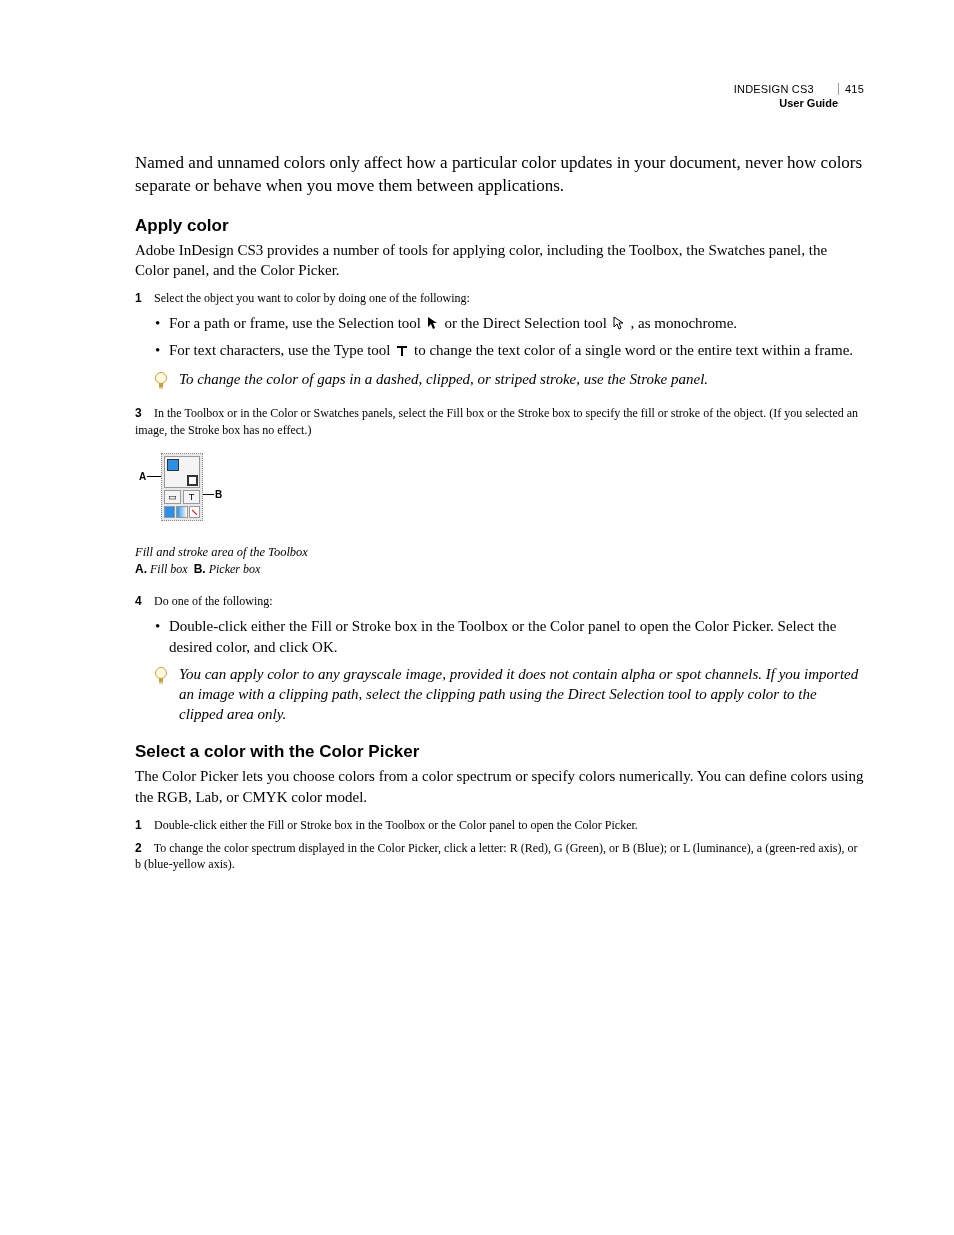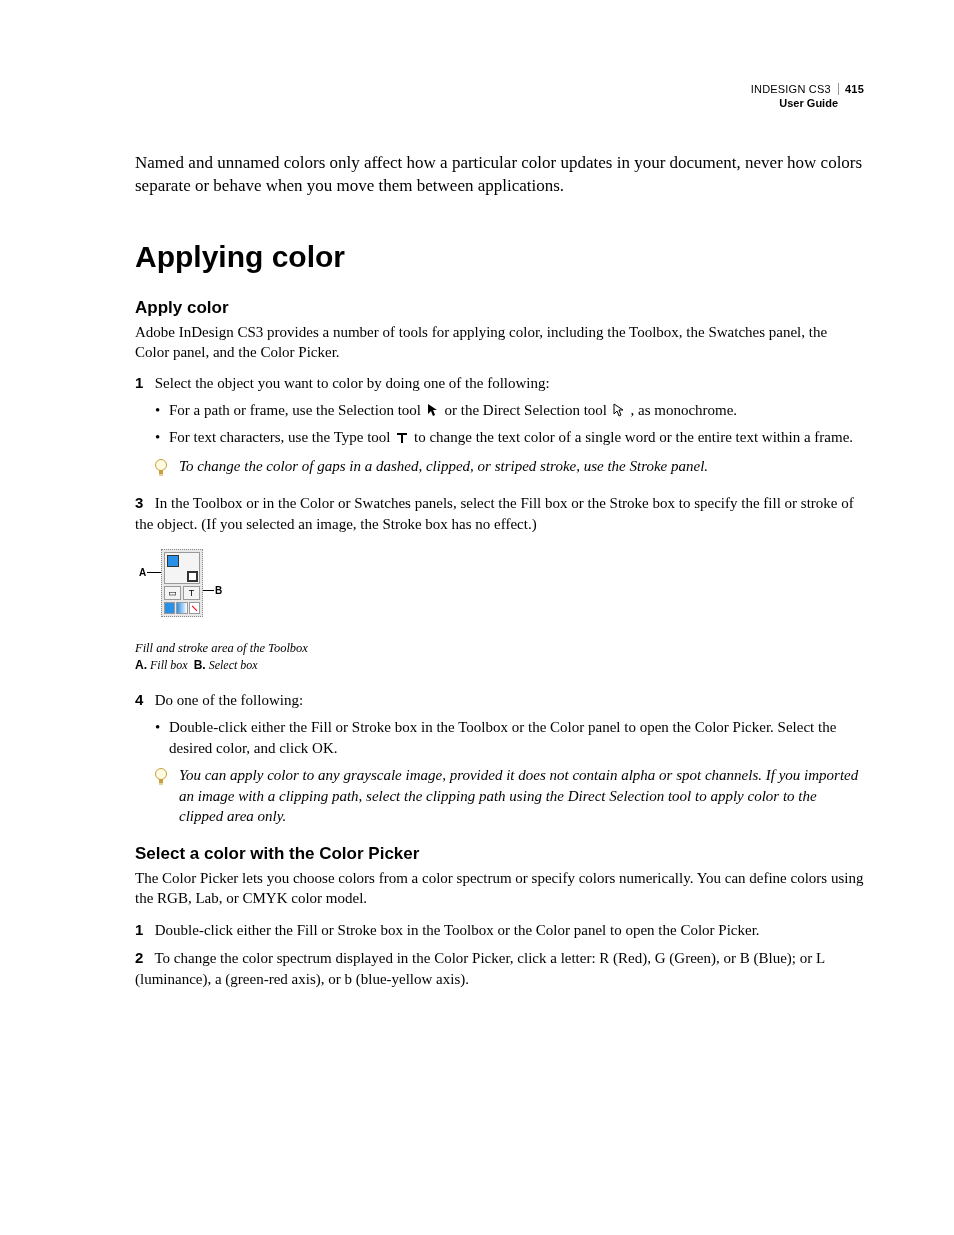--- a/index.html
+++ b/index.html
@@ -20,24 +20,24 @@
     position: absolute;
     top: 82px;
     right: 90px;
     text-align: right;
     font-family: "Myriad Pro", "Segoe UI", Arial, sans-serif;
     font-size: 11px;
     line-height: 1.3;
   }
   .running-head .line1 { letter-spacing: .2px; }
   .running-head .pageno {
-    font-weight: 700;
+    font-weight: 400;
     border-left: 1px solid #999;
     padding-left: 6px;
-    margin-left: 4px;
+    margin-left: 21px;
   }
   .running-head .line2 { font-weight: 700; padding-right: 26px; }
   .intro {
     margin-top: 72px;
     font-size: 17px;
     line-height: 1.35;
   }
   h1.section {
     font-family: "Myriad Pro", "Segoe UI", Arial, sans-serif;
     font-weight: 700;
@@ -49,21 +49,21 @@
     font-weight: 700;
     font-size: 17px;
     margin: 18px 0 4px 0;
   }
   p.body {
     font-size: 15px;
     line-height: 1.35;
     margin: 4px 0 10px 0;
   }
   .step {
-    font-size: 15px;
+    font-size: 12px;
     line-height: 1.4;
     margin: 6px 0;
   }
   .step .num {
     font-family: "Myriad Pro", "Segoe UI", Arial, sans-serif;
     font-weight: 700;
     display: inline-block;
     width: 16px;
   }
   ul.bullets {
@@ -179,21 +179,20 @@
   <div class="running-head">
     <div class="line1">
       <span>INDESIGN CS3</span>
       <span class="pageno">415</span>
     </div>
     <div class="line2">User Guide</div>
   </div>
 
   <p class="intro">Named and unnamed colors only affect how a particular color updates in your document, never how colors separate or behave when you move them between applications.</p>
 
-  <h1 class="section">Applying color</h1>
 
   <h2 class="subhead">Apply color</h2>
   <p class="body">Adobe InDesign CS3 provides a number of tools for applying color, including the Toolbox, the Swatches panel, the Color panel, and the Color Picker.</p>
 
   <div class="step">
     <span class="num">1</span>
     <span>Select the object you want to color by doing one of the following:</span>
   </div>
 
   <ul class="bullets">
@@ -257,21 +256,21 @@
       <div class="tb-threesplit">
         <span></span>
         <span></span>
         <span></span>
       </div>
     </div>
   </div>
   <p class="caption">Fill and stroke area of the Toolbox</p>
   <p class="caption-legend">
     <b>A.</b> <i>Fill box</i>&nbsp;
-    <b>B.</b> <i>Select box</i>
+    <b>B.</b> <i>Picker box</i>
   </p>
 
   <div class="step">
     <span class="num">4</span>
     <span>Do one of the following:</span>
   </div>
 
   <ul class="bullets">
     <li>Double-click either the Fill or Stroke box in the Toolbox or the Color panel to open the Color Picker. Select the desired color, and click OK.</li>
   </ul>

